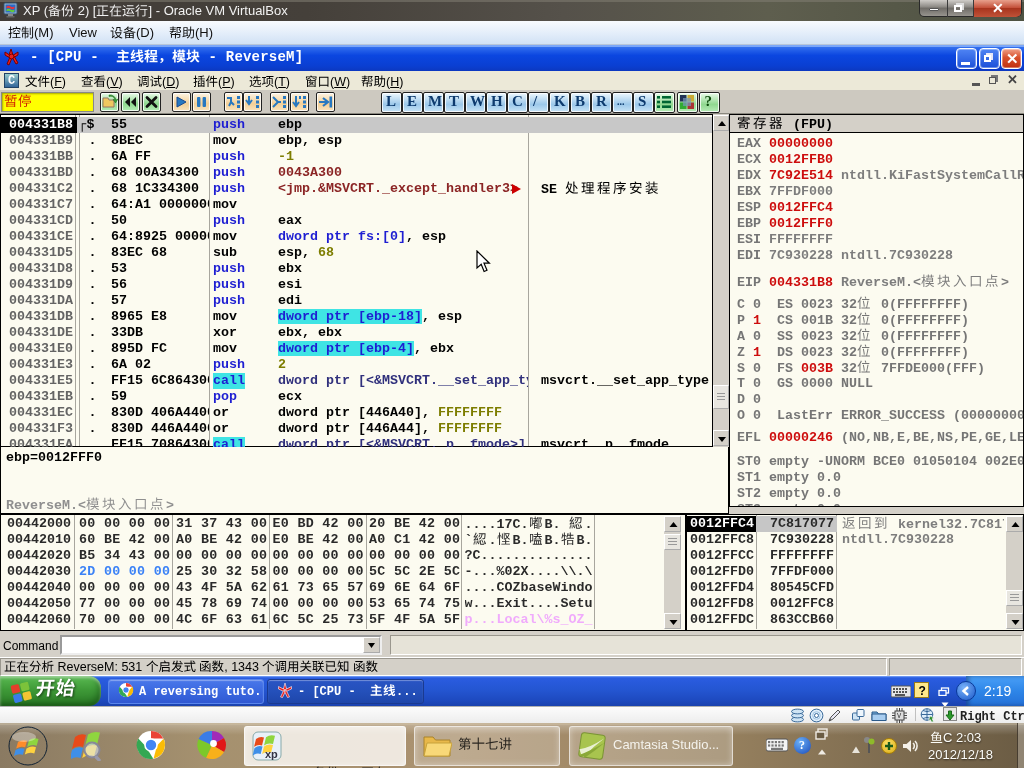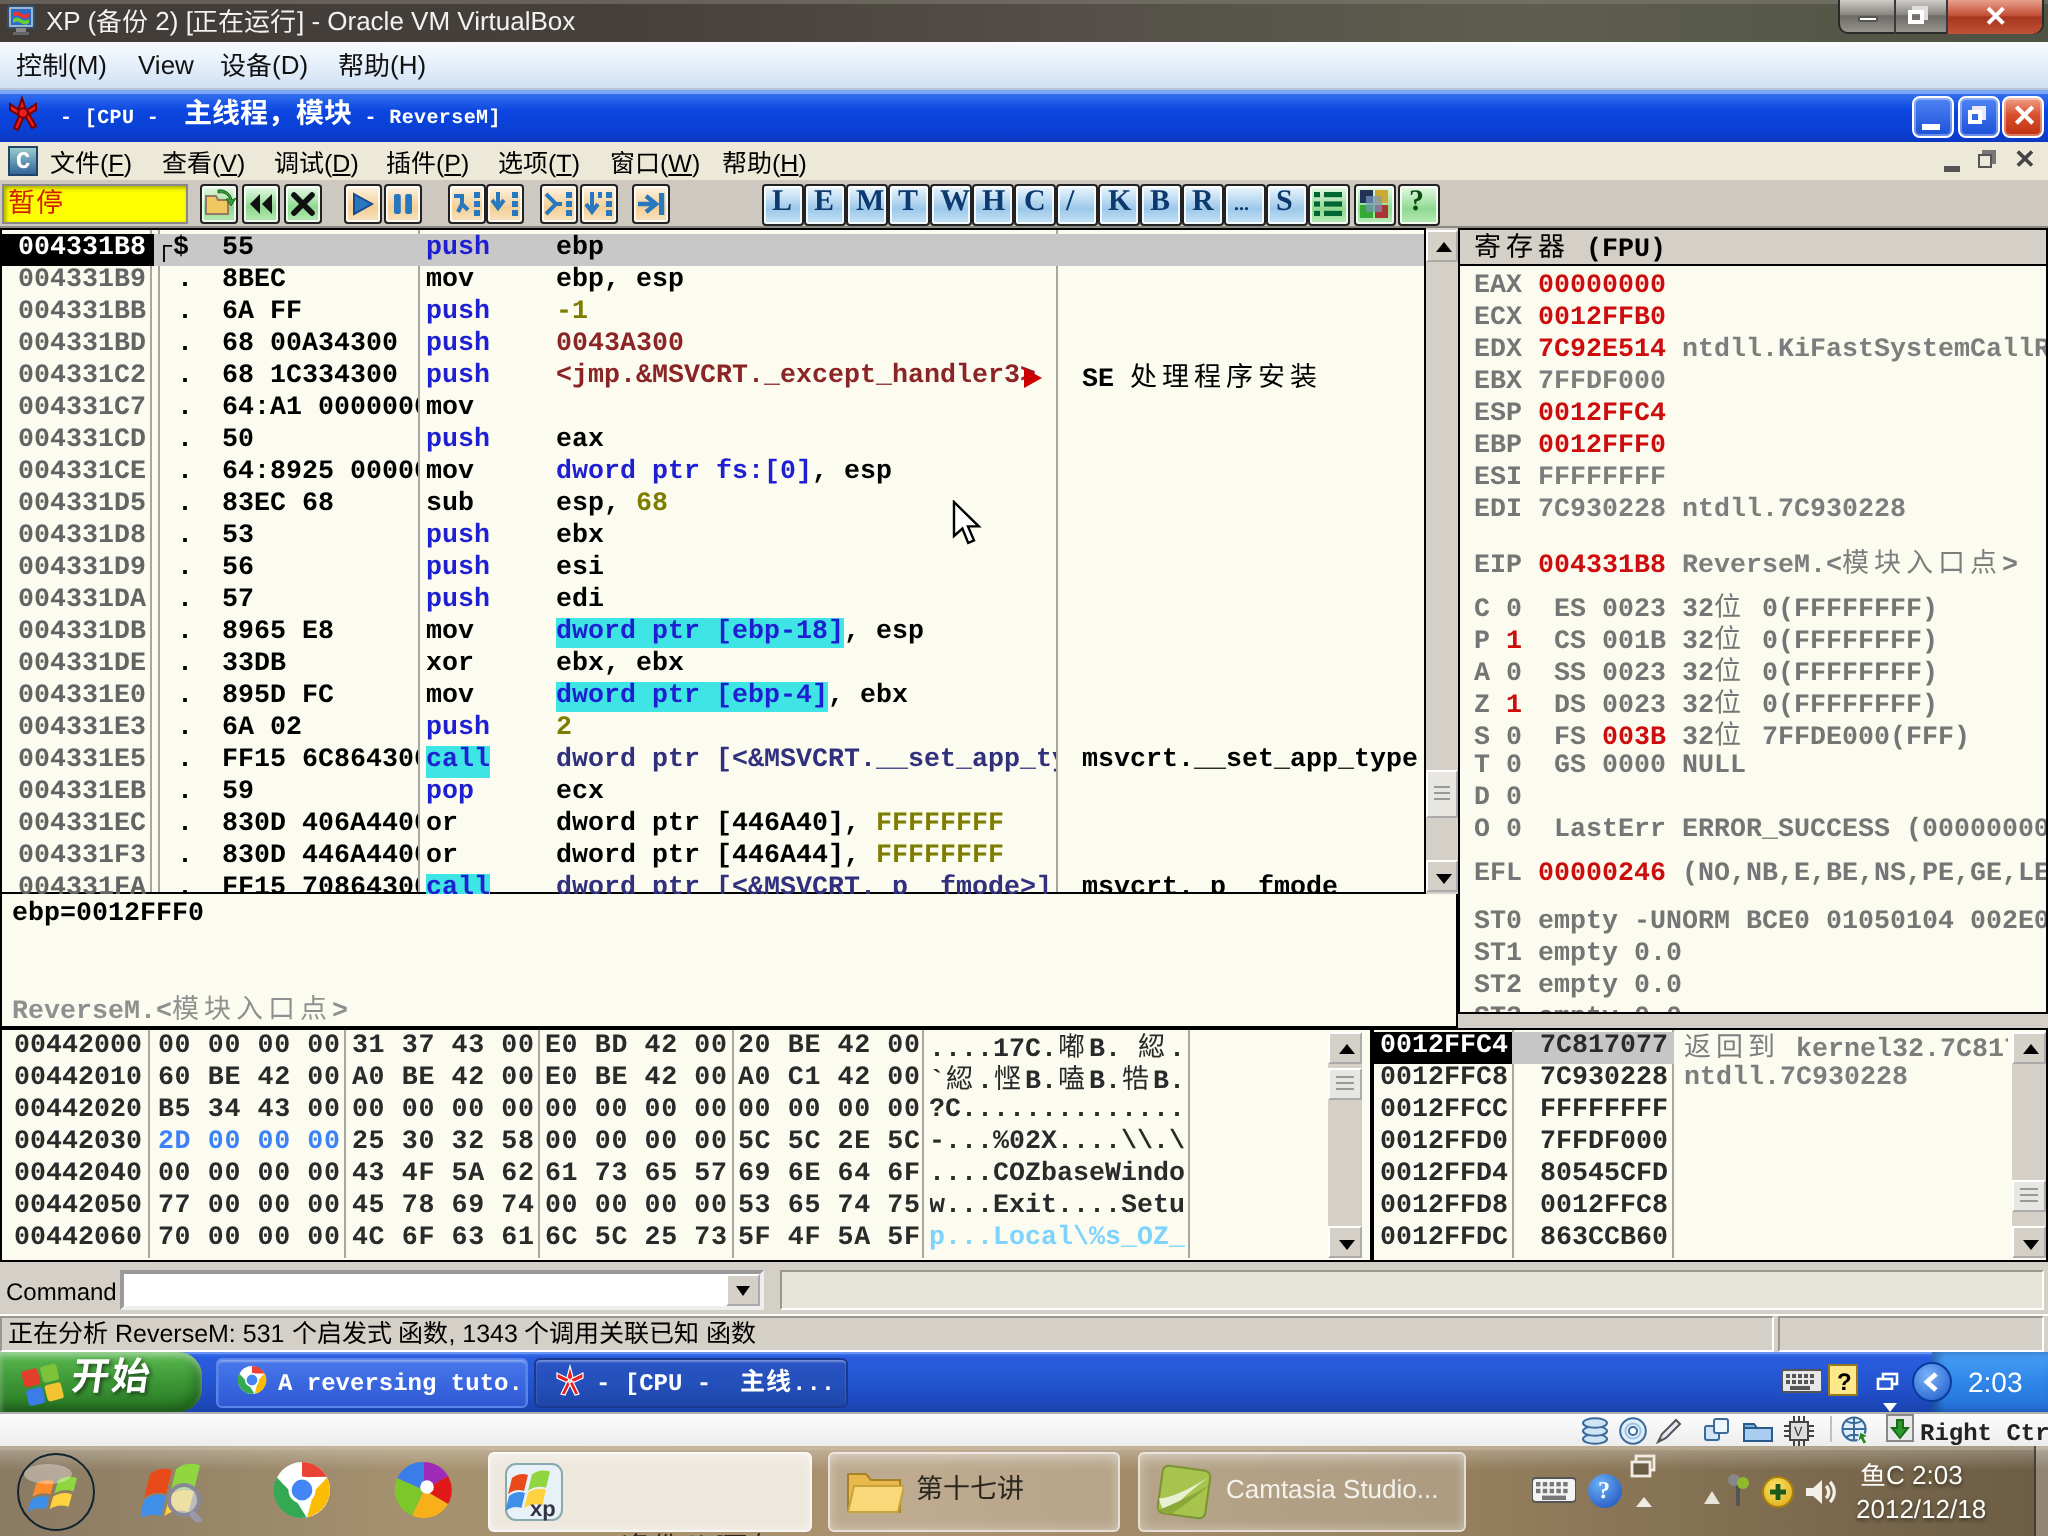--- a/index.html
+++ b/index.html
@@ -143,21 +143,21 @@
 <div style="position:absolute;left:3px;top:47px;width:17px;height:19px;"><svg width="17" height="19" viewBox="0 0 17 19">
       <g stroke="#7a0000" stroke-width="1" fill="#e82020">
         <path d="M8 2 L10 8 L8 10 L6 8 Z"></path>
         <path d="M2 5 L8 9 L7 11 L2 8 Z"></path>
         <path d="M15 5 L9 9 L10 11 L15 8 Z"></path>
         <path d="M4 17 L7 10 L9 11 L6 18 Z"></path>
         <path d="M13 17 L9 10 L11 9 L15 16 Z"></path>
         <circle cx="8.5" cy="9.5" r="2.4" fill="#e82020"></circle>
       </g>
     </svg></div>
-<div class="m" style="left:30px;top:49px;color:#fff;font-size:10px;letter-spacing:.2px">- [CPU -  <svg width="84" height="16.94" viewBox="0 -880 6000 1210" style="vertical-align:-4.62px;overflow:visible">
+<div class="m" style="left:30px;top:49px;color:#fff;font-size:14px;letter-spacing:.2px">- [CPU -  <svg width="84" height="16.94" viewBox="0 -880 6000 1210" style="vertical-align:-4.62px;overflow:visible">
       <g fill="currentColor">
         <use href="#g11" x="0"></use>
         <use href="#g12" x="1000"></use>
         <use href="#g13" x="2000"></use>
         <use href="#g14" x="3000"></use>
         <use href="#g15" x="4000"></use>
         <use href="#g16" x="5000"></use>
       </g>
     </svg> - ReverseM]</div>
 <div style="position:absolute;left:956px;top:48px;width:21px;height:21px;background:linear-gradient(#4f84f4,#1c50d8);border:1px solid #fff;border-radius:4px;box-shadow:inset 0 0 0 1px rgba(255,255,255,.35)"></div>
@@ -616,21 +616,21 @@
 <div class="m" style="left:79px;top:596px;color:#2a2a2a;letter-spacing:.3px">77 00 00 00</div>
 <div class="m" style="left:176px;top:596px;color:#2a2a2a;letter-spacing:.3px">45 78 69 74</div>
 <div class="m" style="left:272.5px;top:596px;color:#2a2a2a;letter-spacing:.3px">00 00 00 00</div>
 <div class="m" style="left:369px;top:596px;color:#2a2a2a;letter-spacing:.3px">53 65 74 75</div>
 <div class="m" style="left:464.5px;top:596px;color:#2a2a2a;width:129px;overflow:hidden">w...Exit....Setu</div>
 <div class="m" style="left:7px;top:612px;color:#2a2a2a">00442060</div>
 <div class="m" style="left:79px;top:612px;color:#2a2a2a;letter-spacing:.3px">70 00 00 00</div>
 <div class="m" style="left:176px;top:612px;color:#2a2a2a;letter-spacing:.3px">4C 6F 63 61</div>
 <div class="m" style="left:272.5px;top:612px;color:#2a2a2a;letter-spacing:.3px">6C 5C 25 73</div>
 <div class="m" style="left:369px;top:612px;color:#2a2a2a;letter-spacing:.3px">5F 4F 5A 5F</div>
-<div class="m" style="left:464.5px;top:612px;color:#7dd3fc;width:129px;overflow:hidden">p...Local\%s_OZ_</div>
+<div class="m" style="left:464.5px;top:612px;color:#f0abfc;width:129px;overflow:hidden">p...Local\%s_OZ_</div>
 <div style="position:absolute;left:687px;top:516px;width:69px;height:16px;background:#000"></div>
 <div style="position:absolute;left:756px;top:516px;width:81px;height:16px;background:#c6c6c6"></div>
 <div class="m" style="left:690px;top:516px;color:#fff">0012FFC4</div>
 <div class="m" style="left:770px;top:516px;color:#2a2a2a">7C817077</div>
 <div class="m" style="left:842px;top:516px;color:#7d7d7d;width:162px;overflow:hidden"><svg width="48" height="16.335" viewBox="0 -880 3556 1210" style="vertical-align:-4.455px;overflow:visible">
       <g fill="currentColor">
         <use href="#g41" x="0"></use>
         <use href="#g42" x="1185"></use>
         <use href="#g43" x="2370"></use>
       </g>
@@ -729,21 +729,21 @@
         <path d="M12.5 15 L9.4 8.6 L7.6 9.5 L10.5 15.5 Z"></path>
       </g>
     </svg></div>
 <div class="s" style="left:298px;top:683px;width:121px;overflow:hidden"><span style="font:bold 12px/17px 'Liberation Mono';color:#fff">- [CPU -  <svg width="26" height="15.125" viewBox="0 -880 2080 1210" style="vertical-align:-4.125px;overflow:visible">
         <g fill="currentColor">
           <use href="#g11" x="0"></use>
           <use href="#g12" x="1040"></use>
         </g>
       </svg>...</span></div>
 <div style="position:absolute;left:966px;top:676px;width:58px;height:30px;background:linear-gradient(#4aa0f8,#2e86e8 50%,#2470d8);box-shadow:inset 3px 0 4px rgba(0,0,40,.35)"></div>
-<div class="s" style="left:984px;top:682px;"><span style="font:14px/18px 'Liberation Sans';color:#fff">2:03</span></div>
+<div class="s" style="left:984px;top:682px;"><span style="font:14px/18px 'Liberation Sans';color:#fff">2:19</span></div>
 <div style="position:absolute;left:891px;top:684px;width:19px;height:13px;"><svg width="20" height="13" viewBox="0 0 20 13">
       <rect x="0" y="1" width="20" height="11" rx="1" fill="#e8e8e8" stroke="#555"></rect>
       <g fill="#555">
         <rect x="2" y="3" width="2" height="2"></rect>
         <rect x="5" y="3" width="2" height="2"></rect>
         <rect x="8" y="3" width="2" height="2"></rect>
         <rect x="11" y="3" width="2" height="2"></rect>
         <rect x="14" y="3" width="2" height="2"></rect>
         <rect x="2" y="6" width="2" height="2"></rect>
         <rect x="5" y="6" width="2" height="2"></rect>

